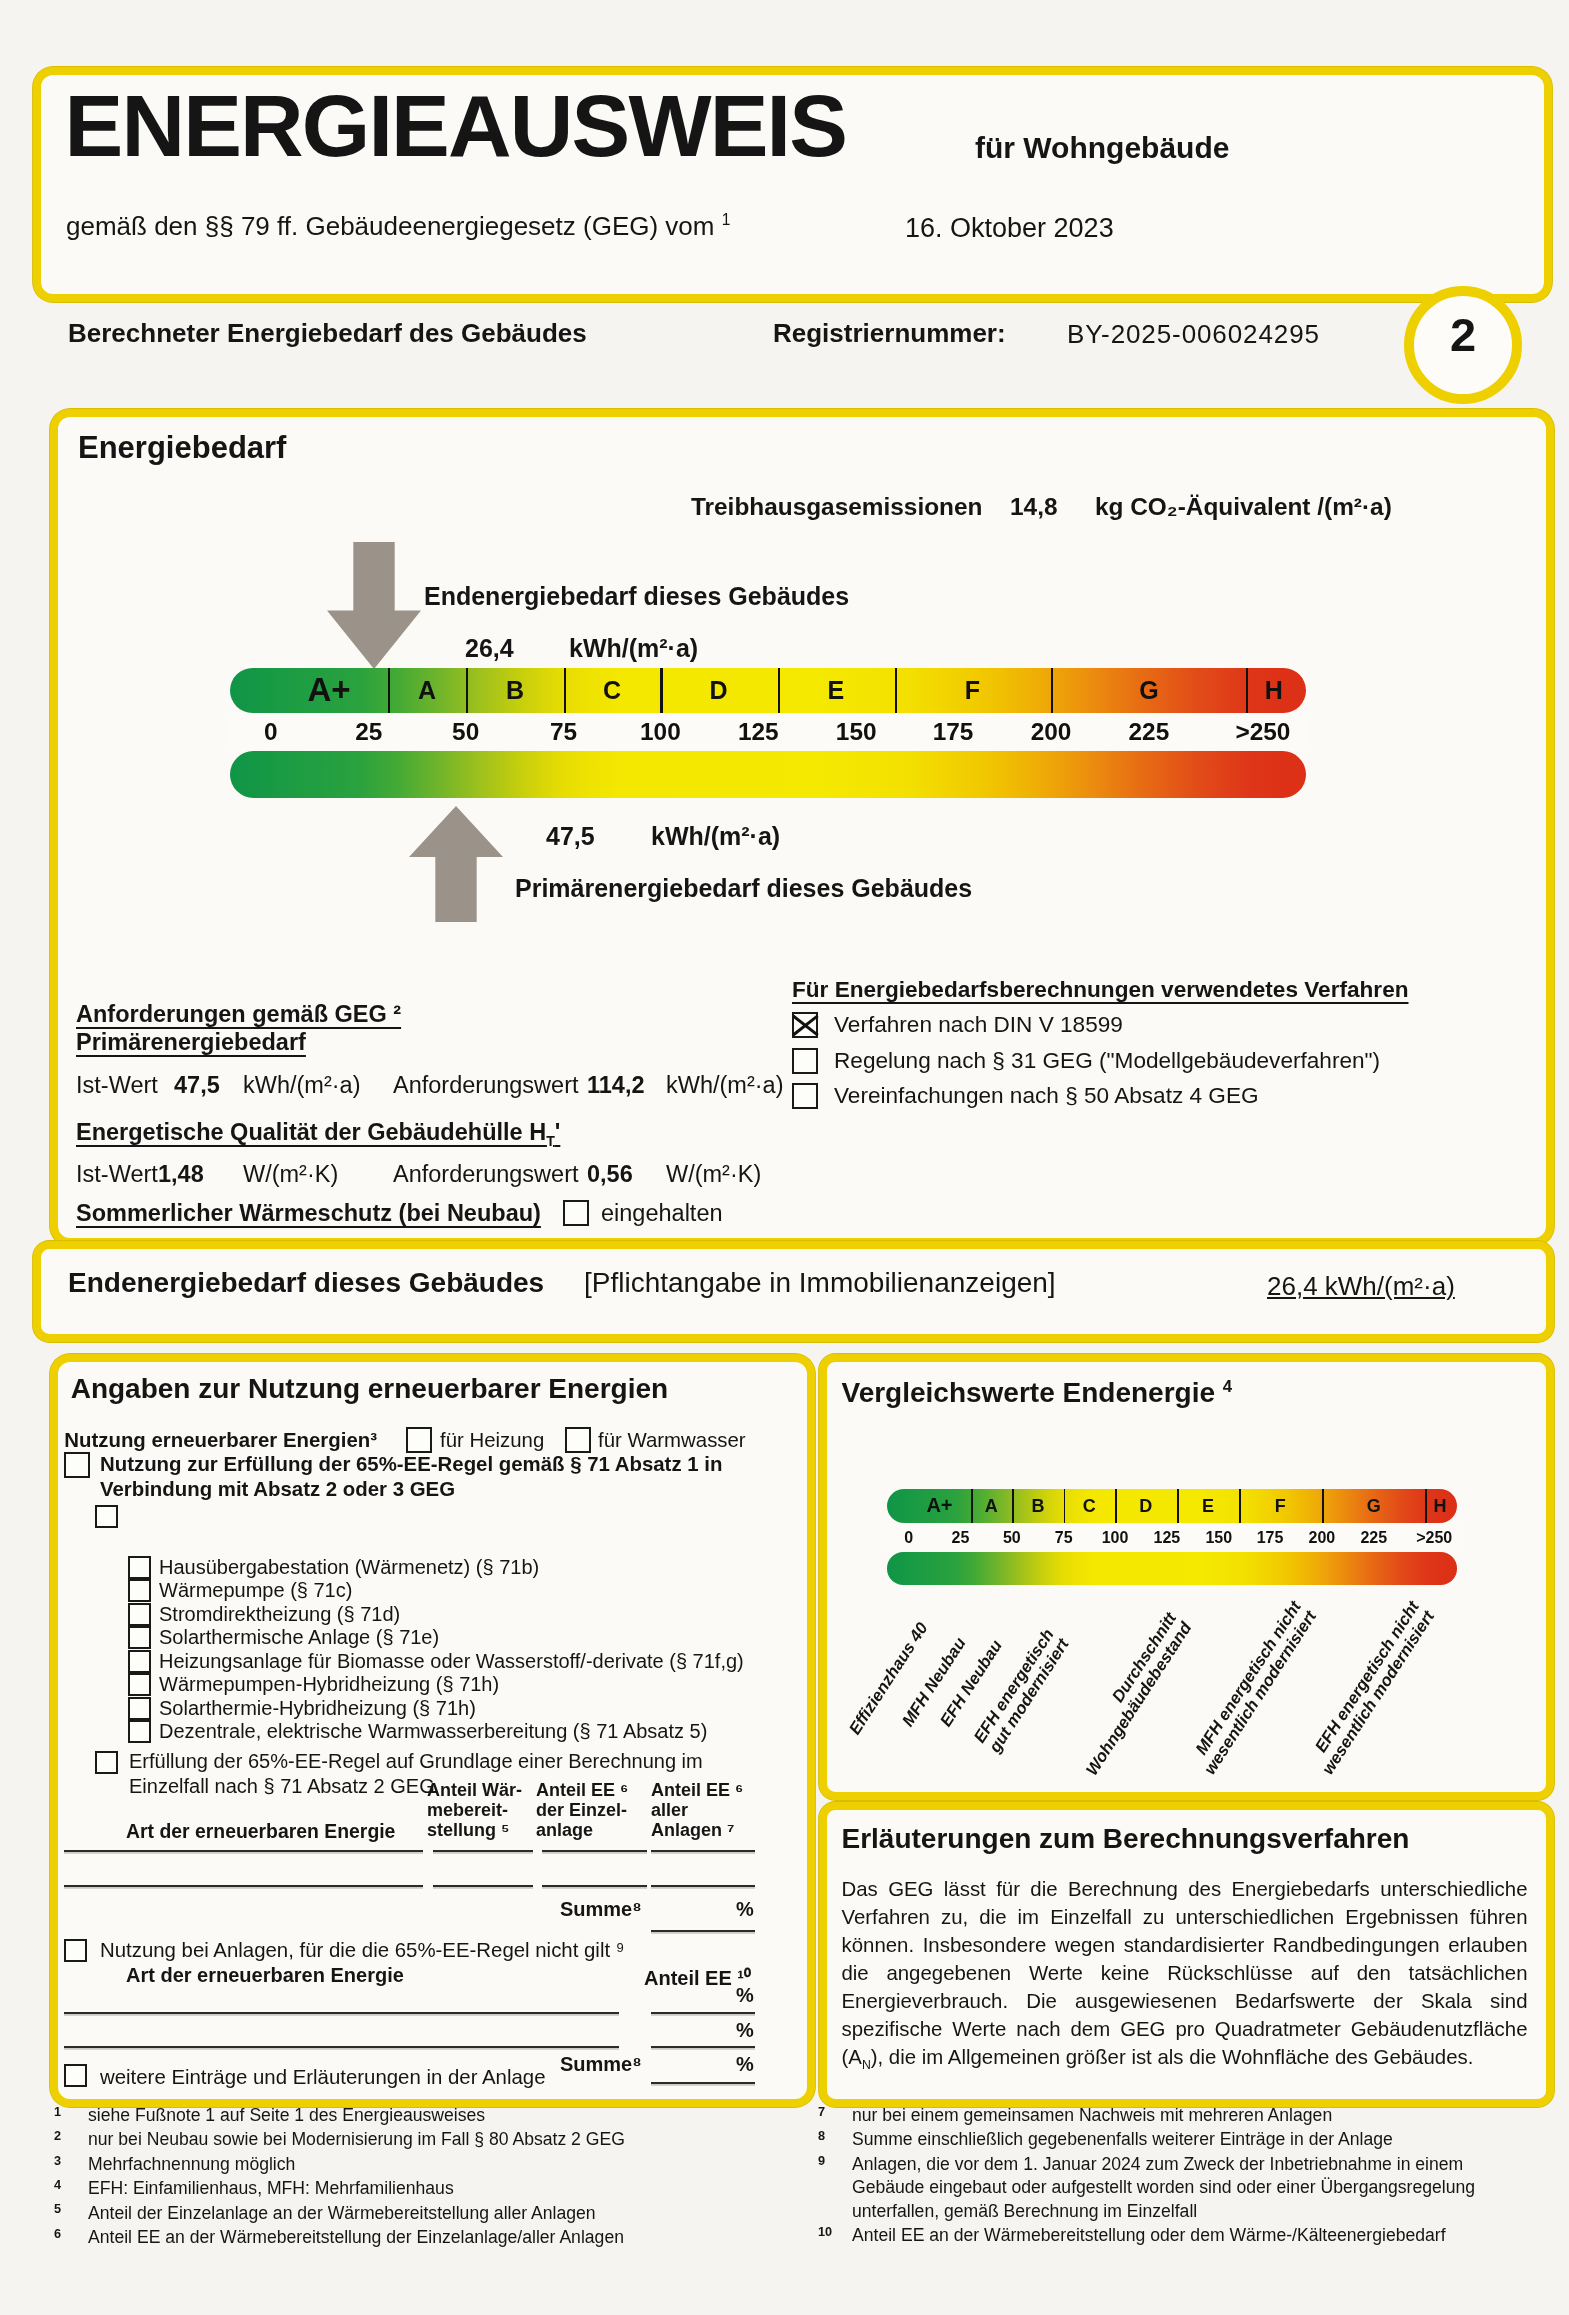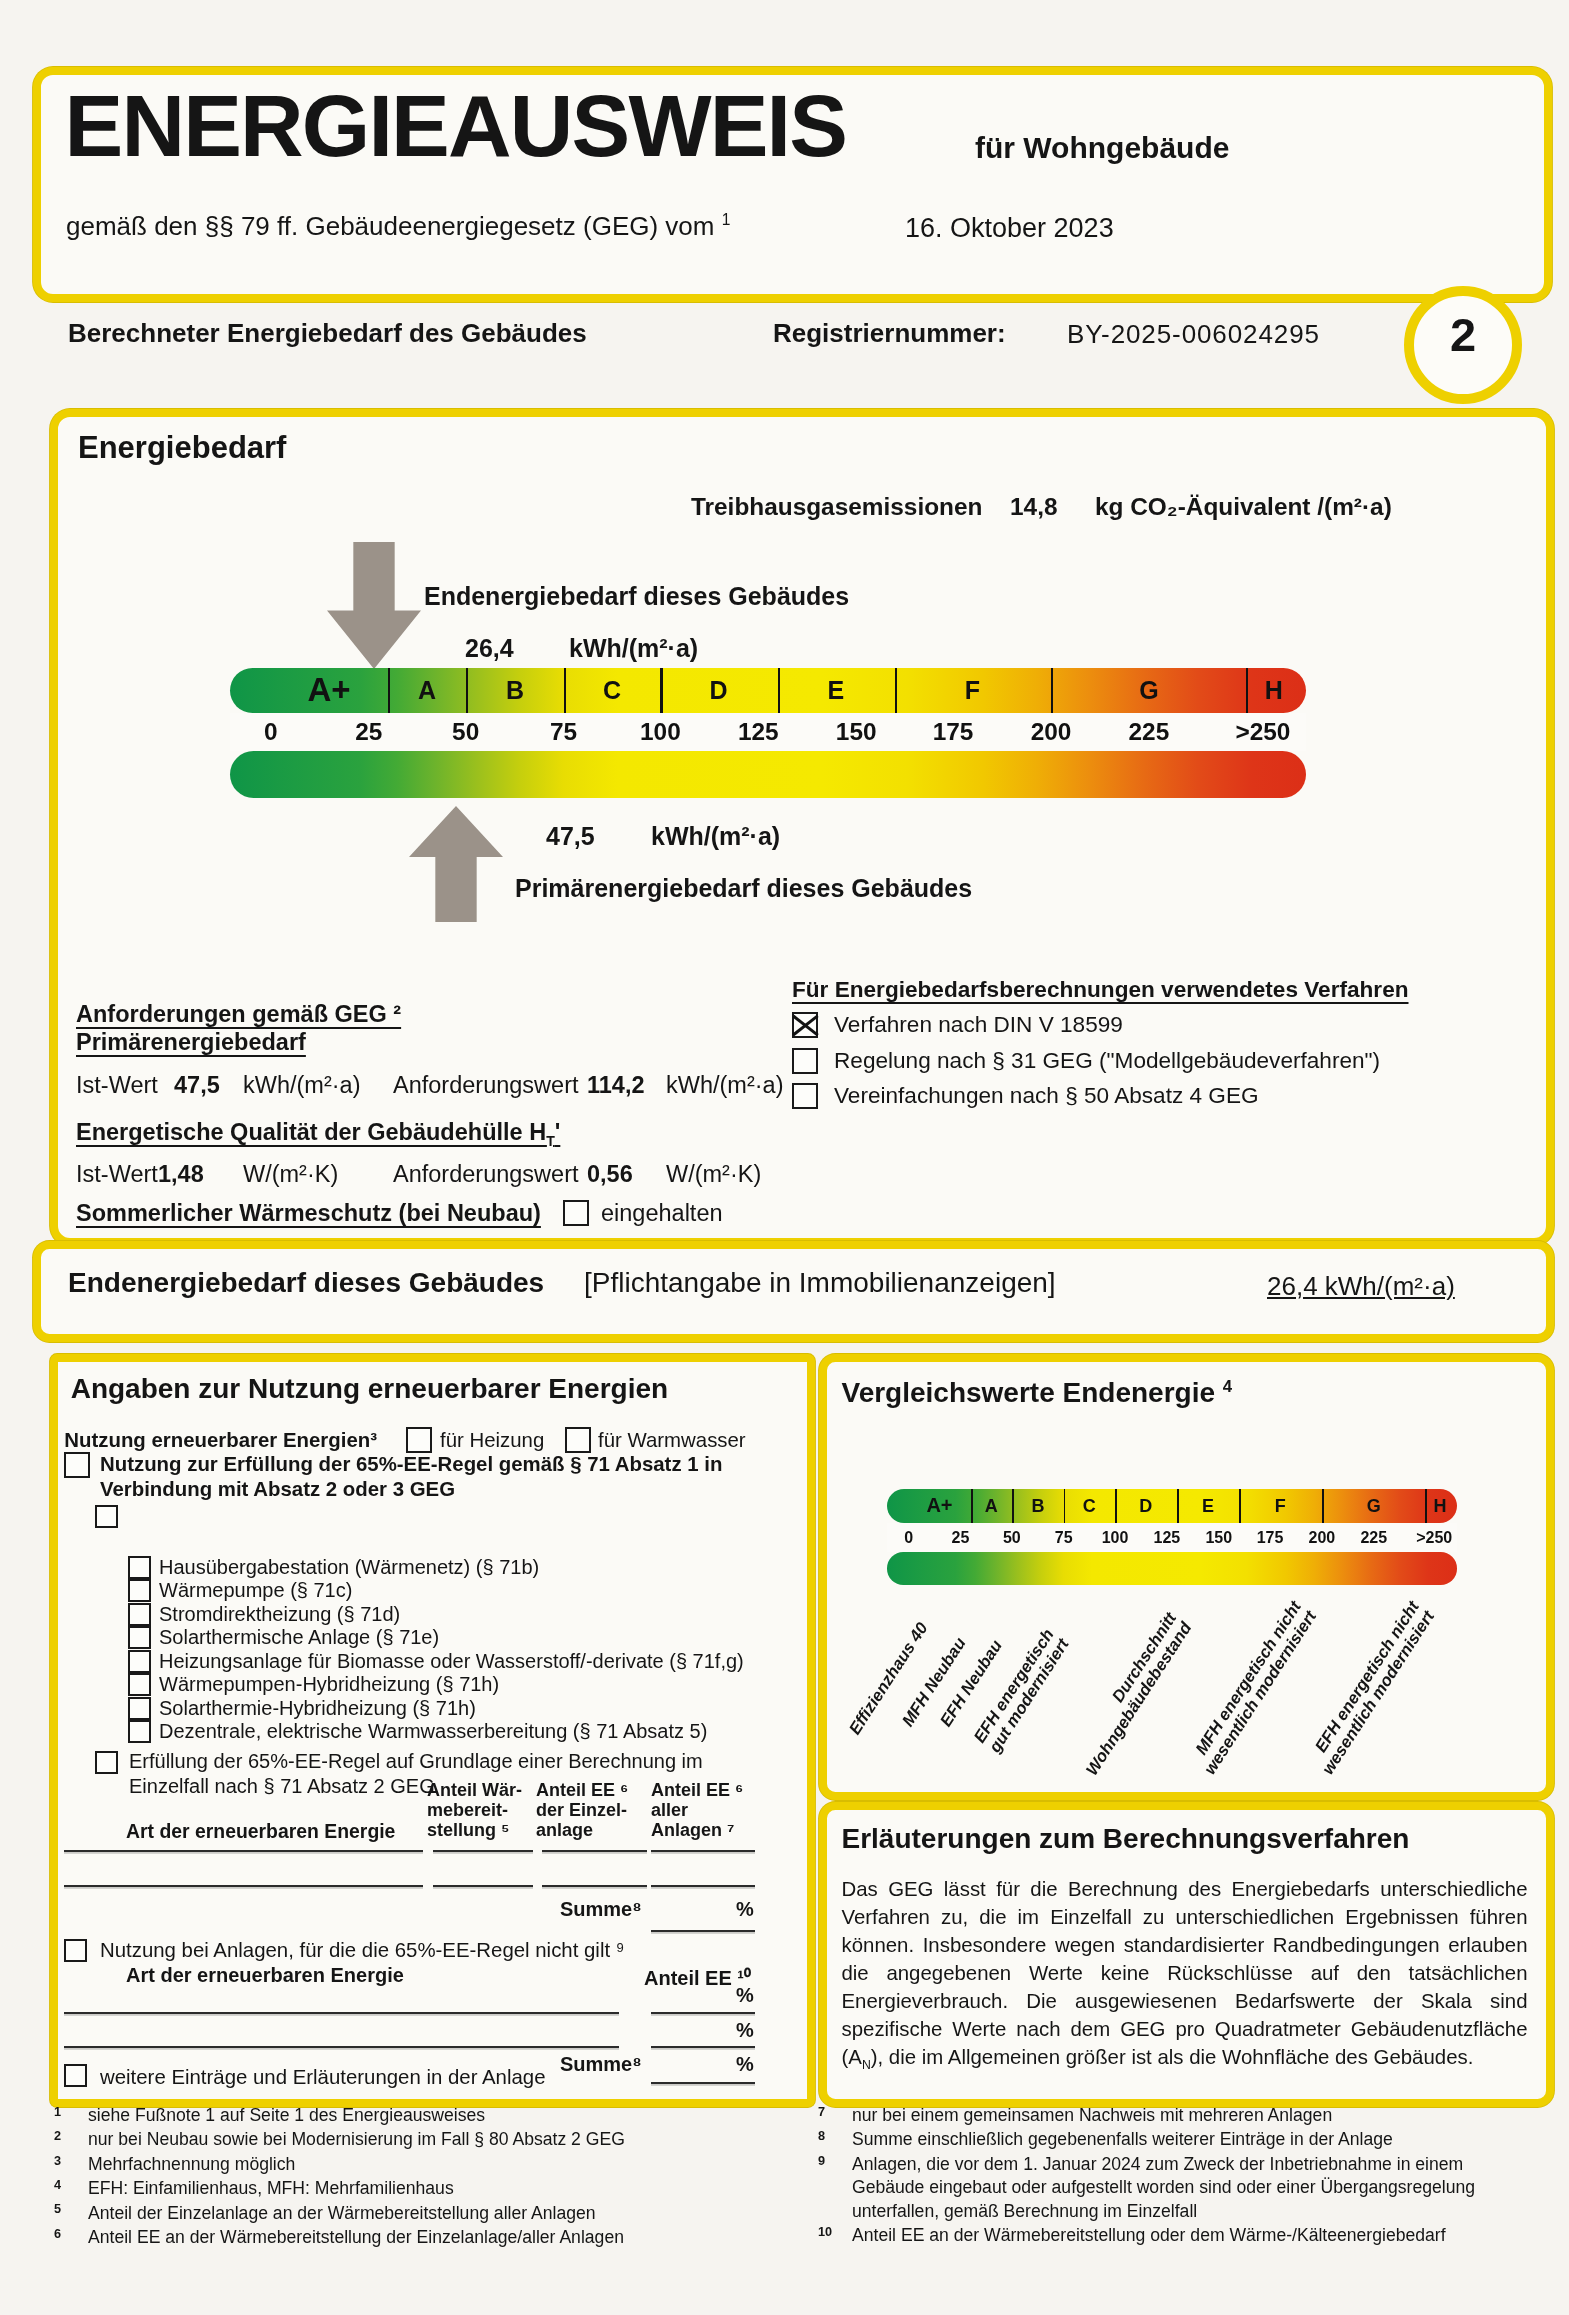--- a/index.html
+++ b/index.html
@@ -156,21 +156,21 @@
     <span class="cb" style="left:734px;top:666px;"></span>
     <span class="abs" style="left:776px;top:666px;font-size:22.6px;">Vereinfachungen nach § 50 Absatz 4 GEG</span>
   </div>
 
   <div class="ybox" style="left:33px;top:1241px;width:1505px;height:85px;border-radius:16.3px;">
     <span class="abs b" style="left:27px;top:18px;font-size:28px;">Endenergiebedarf dieses Gebäudes</span>
     <span class="abs" style="left:543px;top:18px;font-size:28px;">[Pflichtangabe in Immobilienanzeigen]</span>
     <span class="abs" style="left:1226px;top:22px;font-size:26px;text-decoration:underline;">26,4 kWh/(m²·a)</span>
   </div>
 
-  <div class="ybox" style="left:50px;top:1354px;width:749px;height:737px;border-radius:7px;">
+  <div class="ybox" style="left:50px;top:1354px;width:749px;height:737px;border-radius:20px;">
     <div class="abs b" style="left:12.7px;top:11px;font-size:28px;">Angaben zur Nutzung erneuerbarer Energien</div>
 
     <span class="abs b" style="left:6.3px;top:67px;font-size:20.4px;">Nutzung erneuerbarer Energien³</span>
     <span class="cb" style="left:348px;top:65px;"></span>
     <span class="abs" style="left:382px;top:67px;font-size:20.4px;">für Heizung</span>
     <span class="cb" style="left:507px;top:65px;"></span>
     <span class="abs" style="left:540px;top:67px;font-size:20.4px;">für Warmwasser</span>
 
     <span class="cb" style="left:6.3px;top:90px;"></span>
     <div class="abs b" style="left:42px;top:90px;width:633px;font-size:20.4px;line-height:25px;">Nutzung zur Erfüllung der 65%-EE-Regel gemäß § 71 Absatz 1 in Verbindung mit Absatz 2 oder 3 GEG</div>

